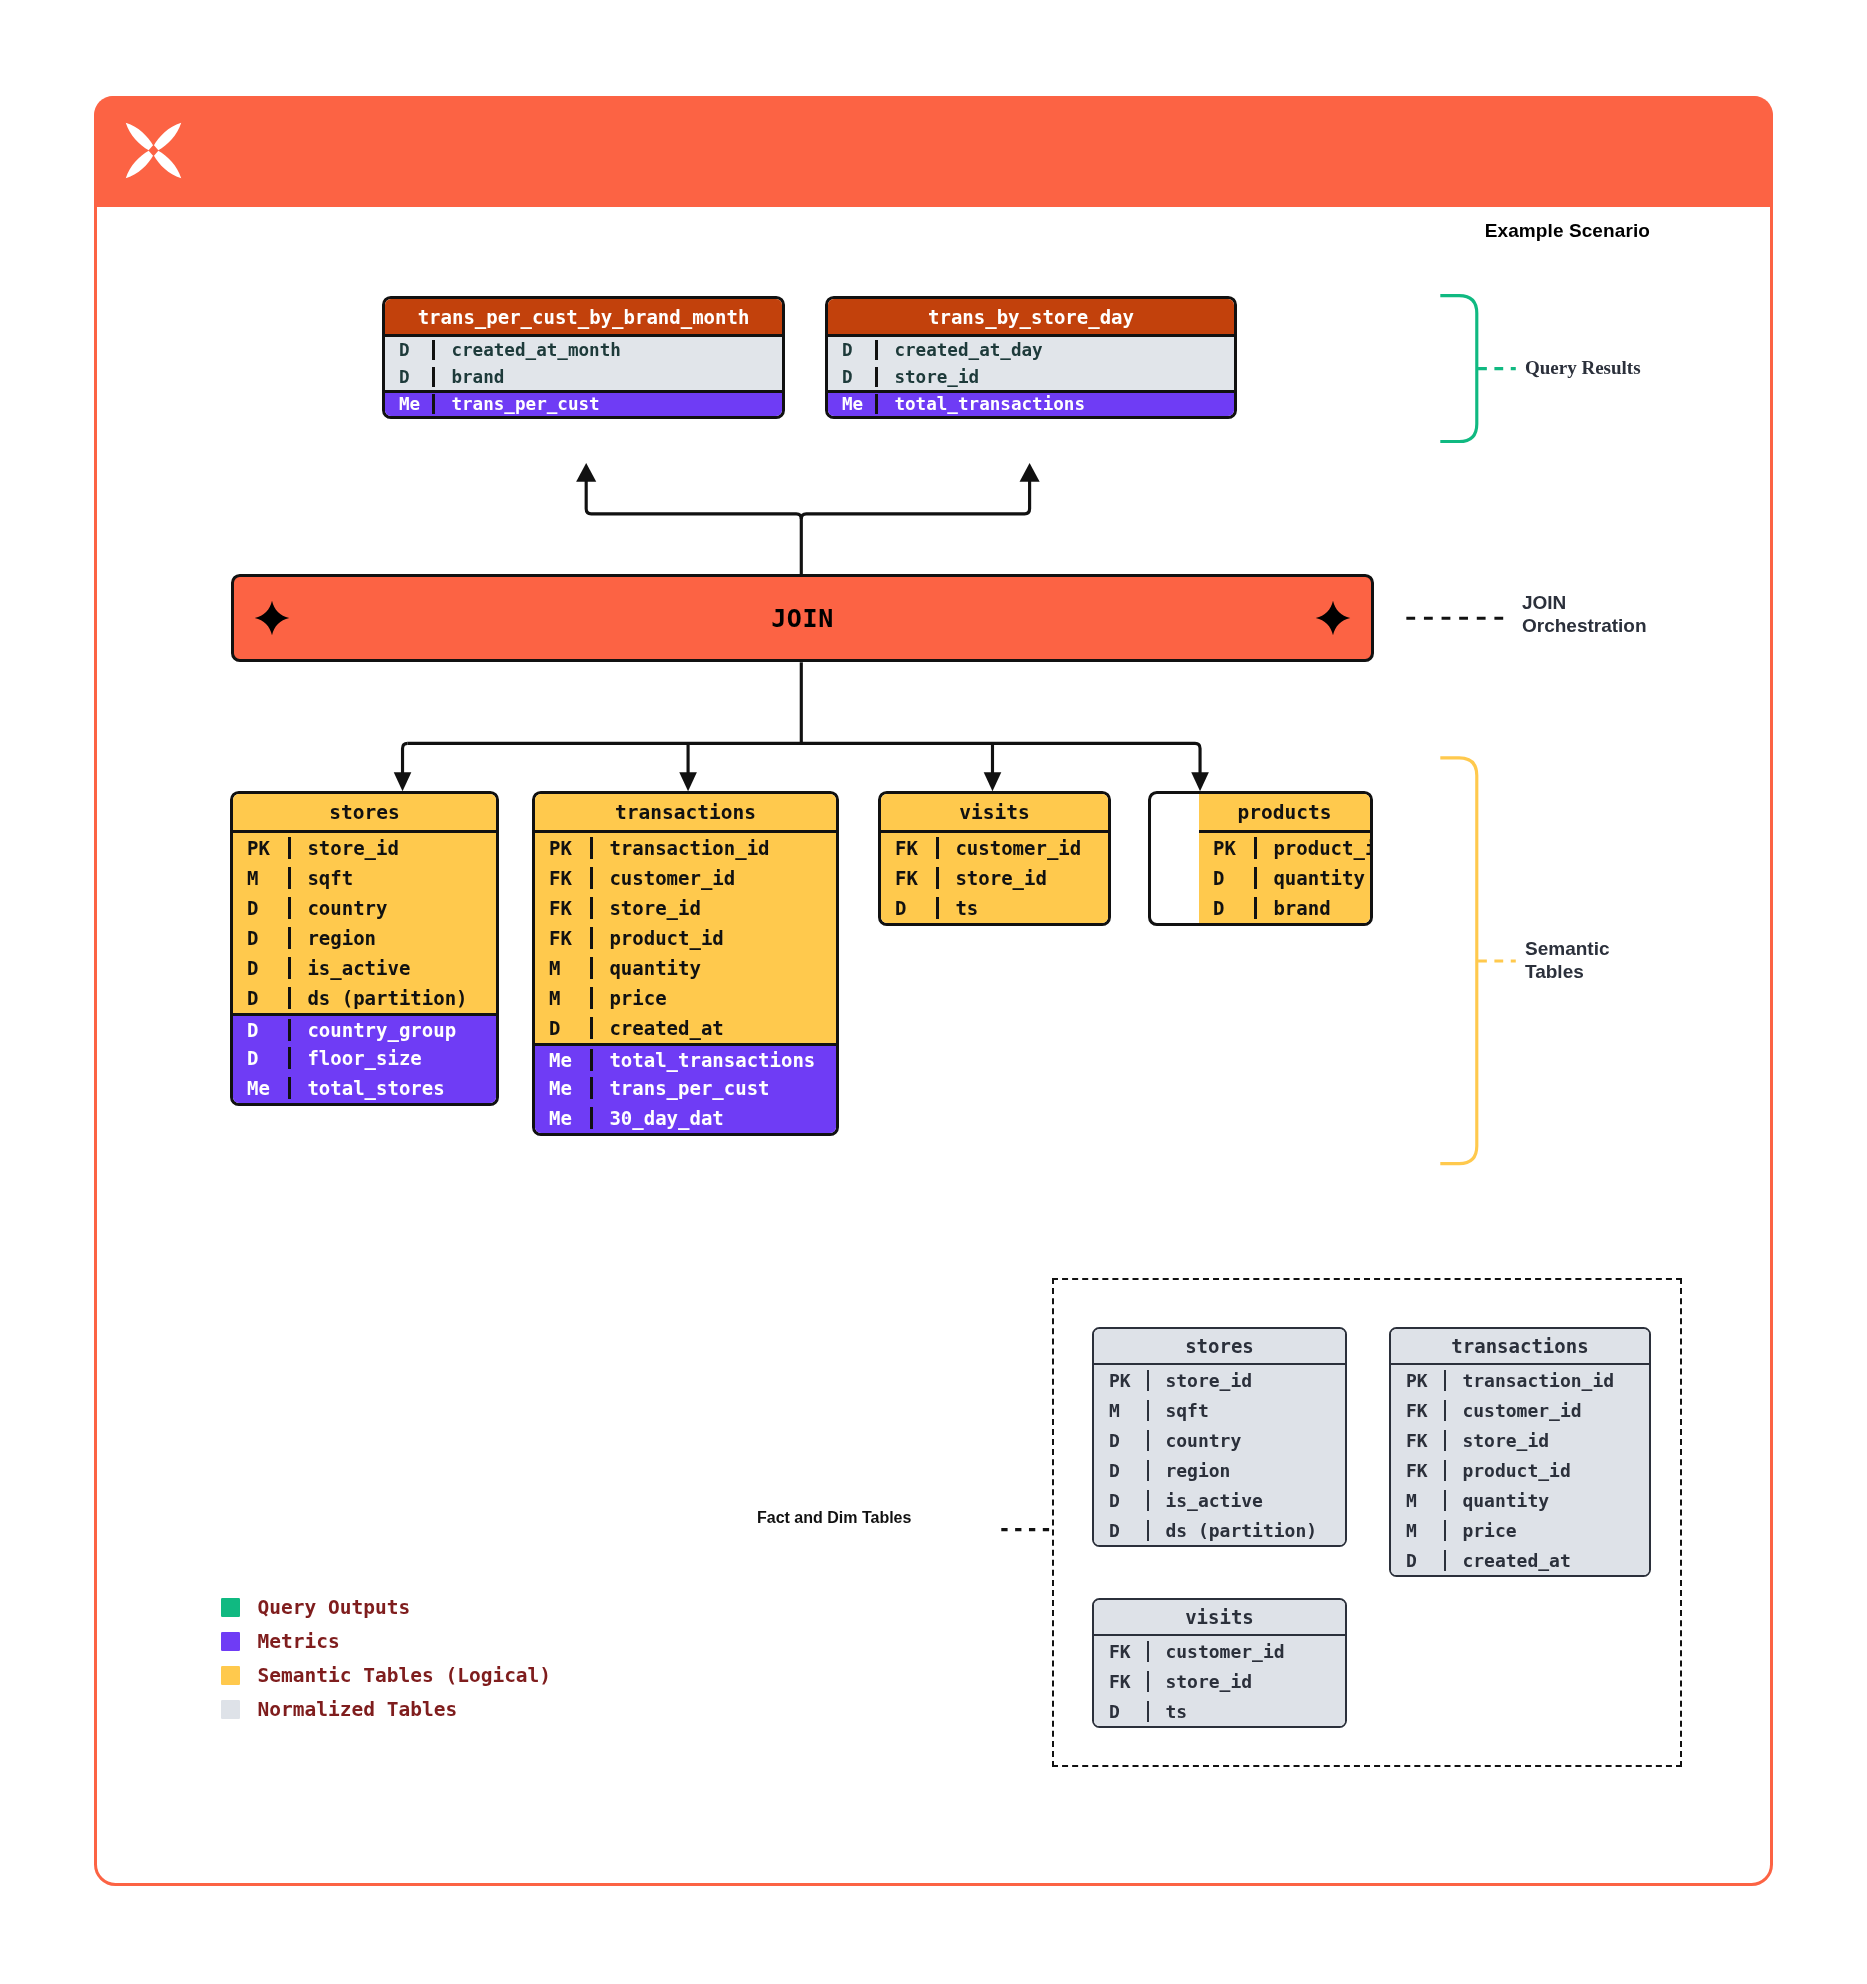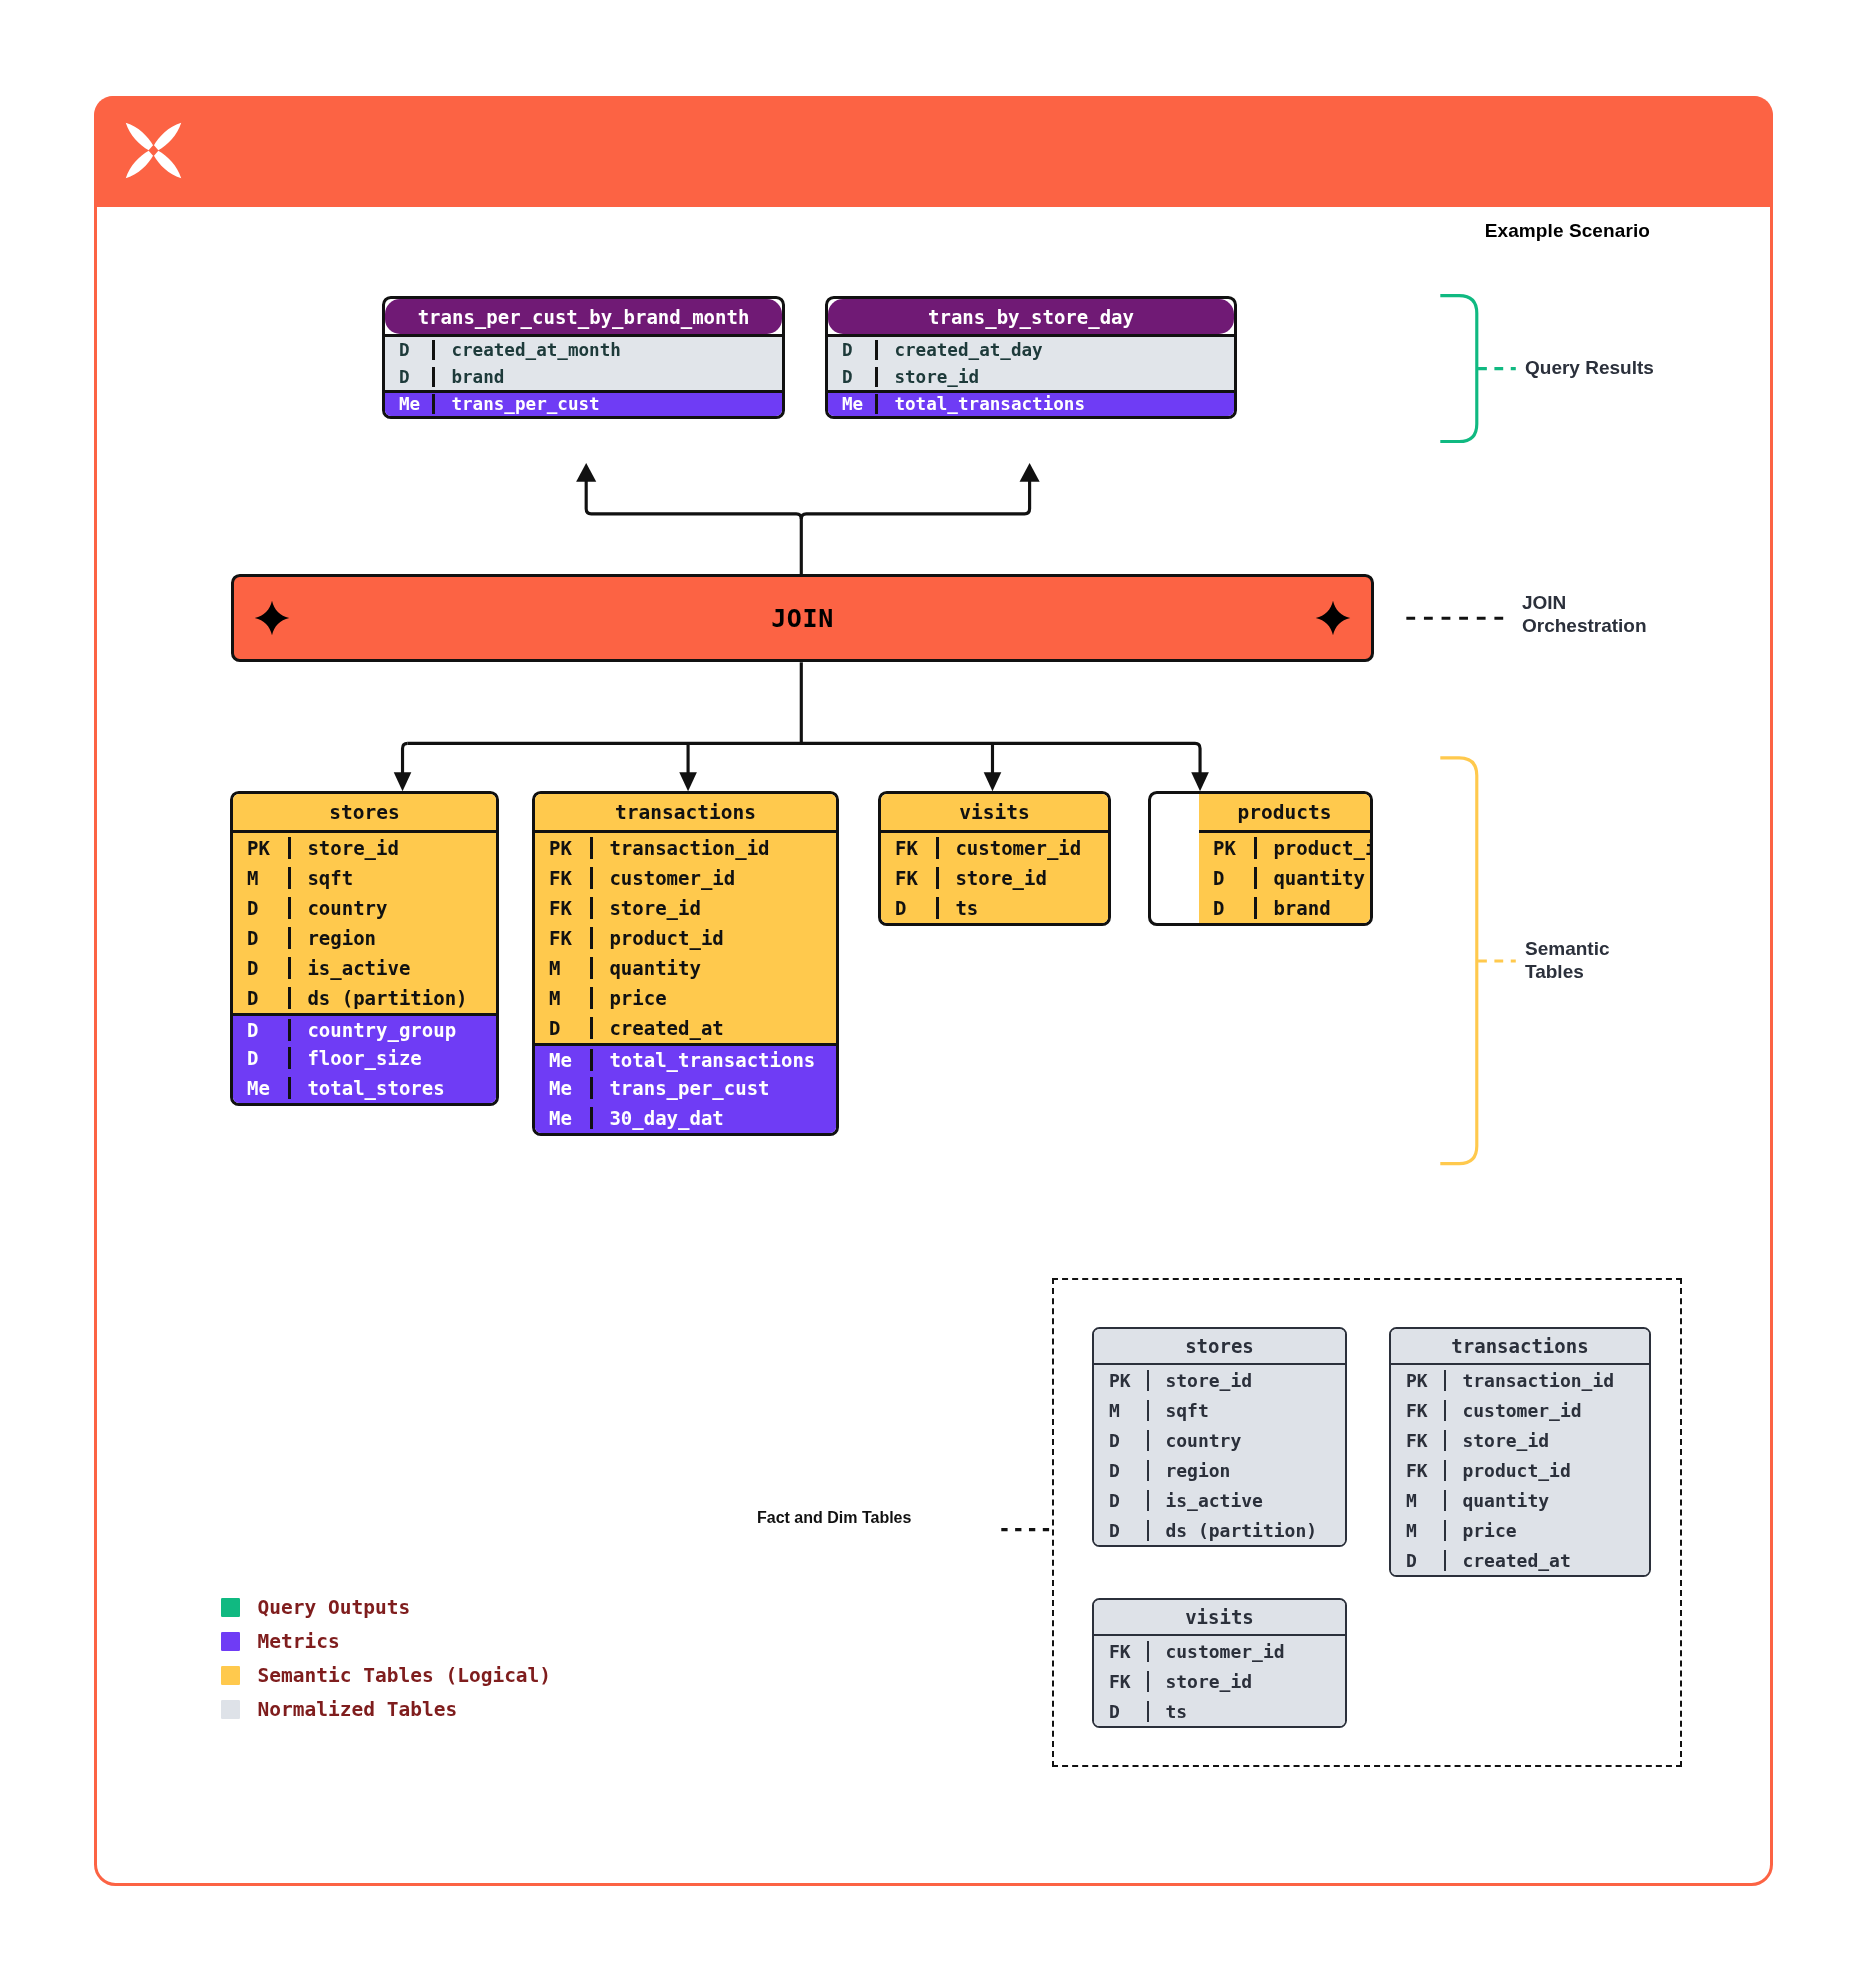--- a/index.html
+++ b/index.html
@@ -29,21 +29,21 @@
   }
   .tbl .rows{display:block;}
   .row{display:flex;align-items:center;box-sizing:border-box;
        font-family:"DejaVu Sans Mono","Liberation Mono",monospace;font-weight:bold;}
   .row .k{flex:0 0 auto;box-sizing:border-box;text-align:left;}
   .row .v{flex:1 1 auto;box-sizing:border-box;text-align:left;}
   .sep{border-top:3.1px solid #111;}
   .vdiv{border-left:3.1px solid #111;}
 
   
-  .qr .cap{background:#701a75;color:#fff;font-size:19px;height:35px;border-radius:15px;}
+  .qr .cap{background:#c2410c;color:#fff;font-size:19px;height:35px;}
   .qr .dim{background:#e1e5ea;color:#1d3a3a;}
   .qr .met{background:#6f3cf5;color:#fff;}
   .qr .row{height:26.4px;font-size:17.6px;}
   .qr .k{width:47px;padding-left:14px;}
   .qr .v{padding-left:16.4px;}
 
   
   .sem .cap{background:#ffc94d;color:#111;font-size:19.5px;height:36px;}
   .sem .dim{background:#ffc94d;color:#111;}
   .sem .met{background:#6f3cf5;color:#fff;}
@@ -320,21 +320,21 @@
         <span class="k">D</span>
         <span class="v vdiv">quantity</span>
       </div>
     <div class="row dim">
         <span class="k">D</span>
         <span class="v vdiv">brand</span>
       </div>
   </div>
 </div>
 
-<div class="ann" style="left:1525px;top:356px;">
+<div class="ann" style="left:1525px;top:356px;font-family:Liberation Serif, serif;">
   <span>Query Results</span>
 </div>
 <div class="ann" style="left:1522px;top:591px;">
   <div>JOIN</div>
   <div>Orchestration</div>
 </div>
 <div class="ann" style="left:1525px;top:937px;">
   <div>Semantic</div>
   <div>Tables</div>
 </div>

